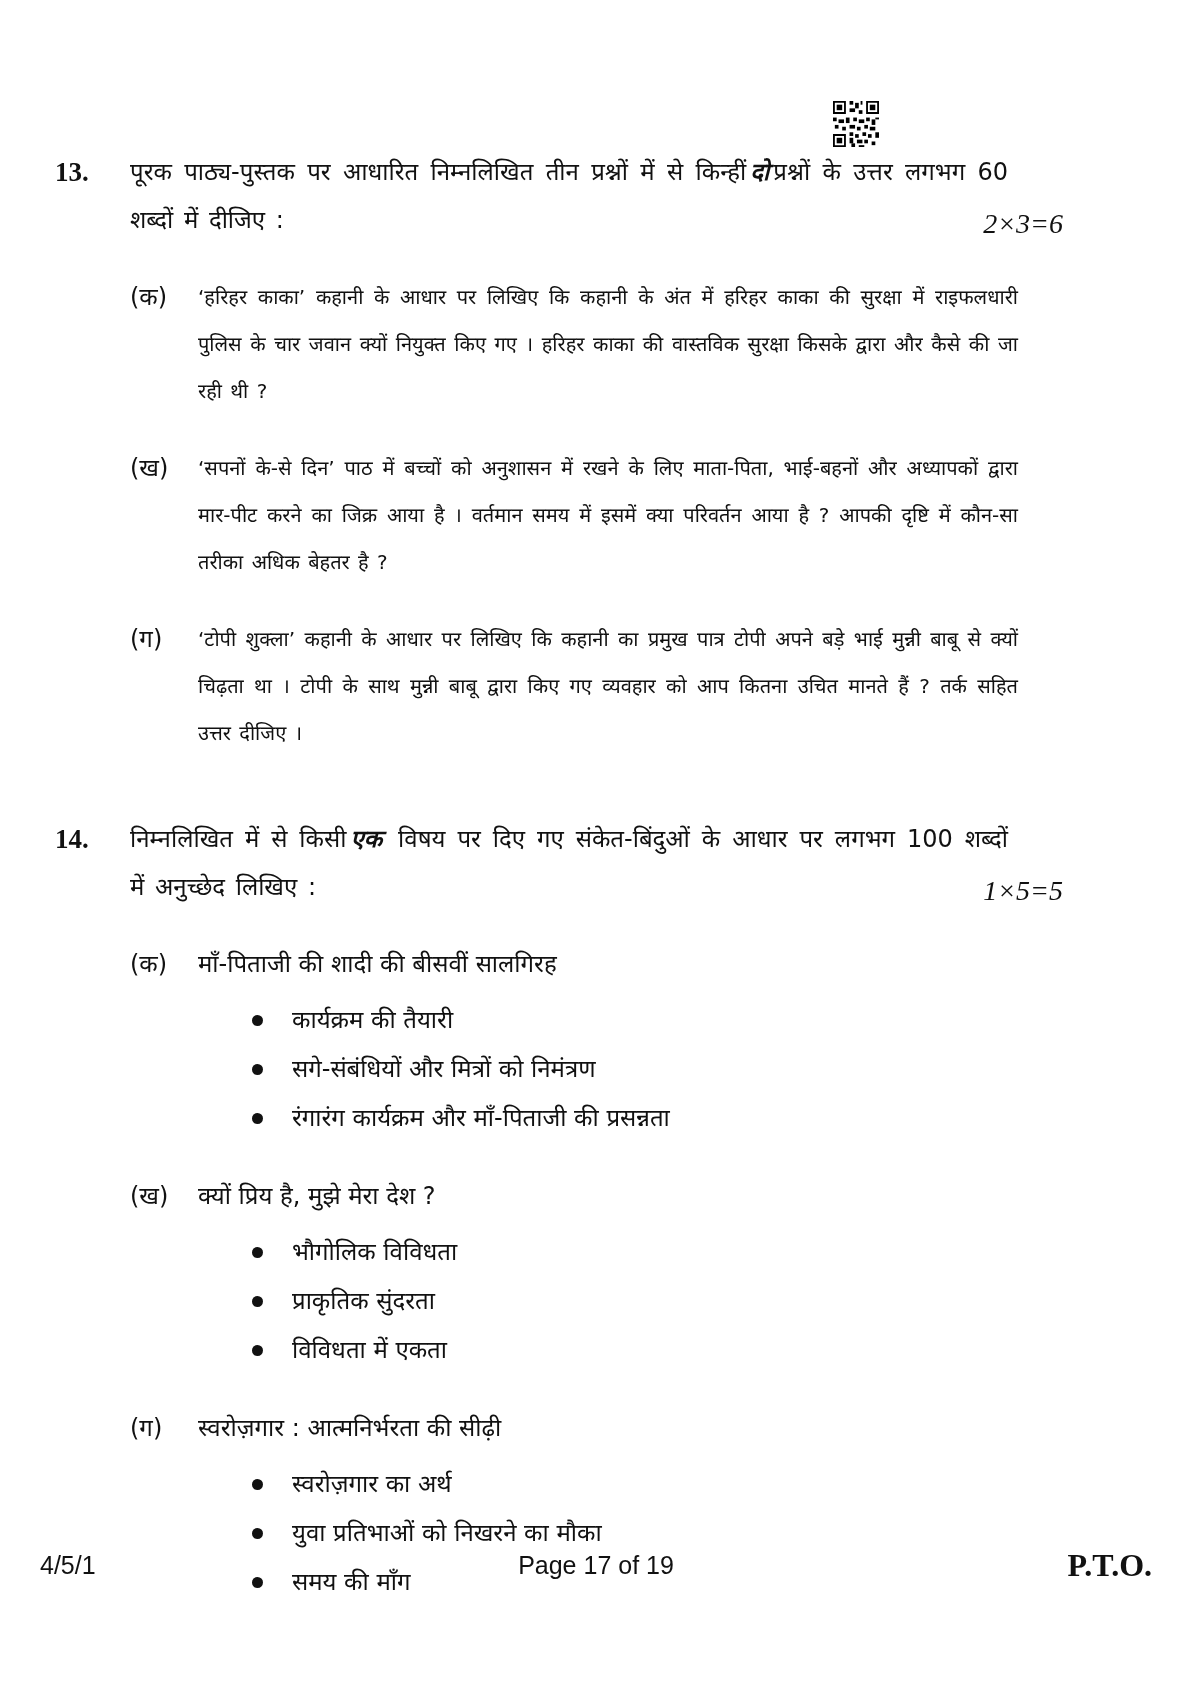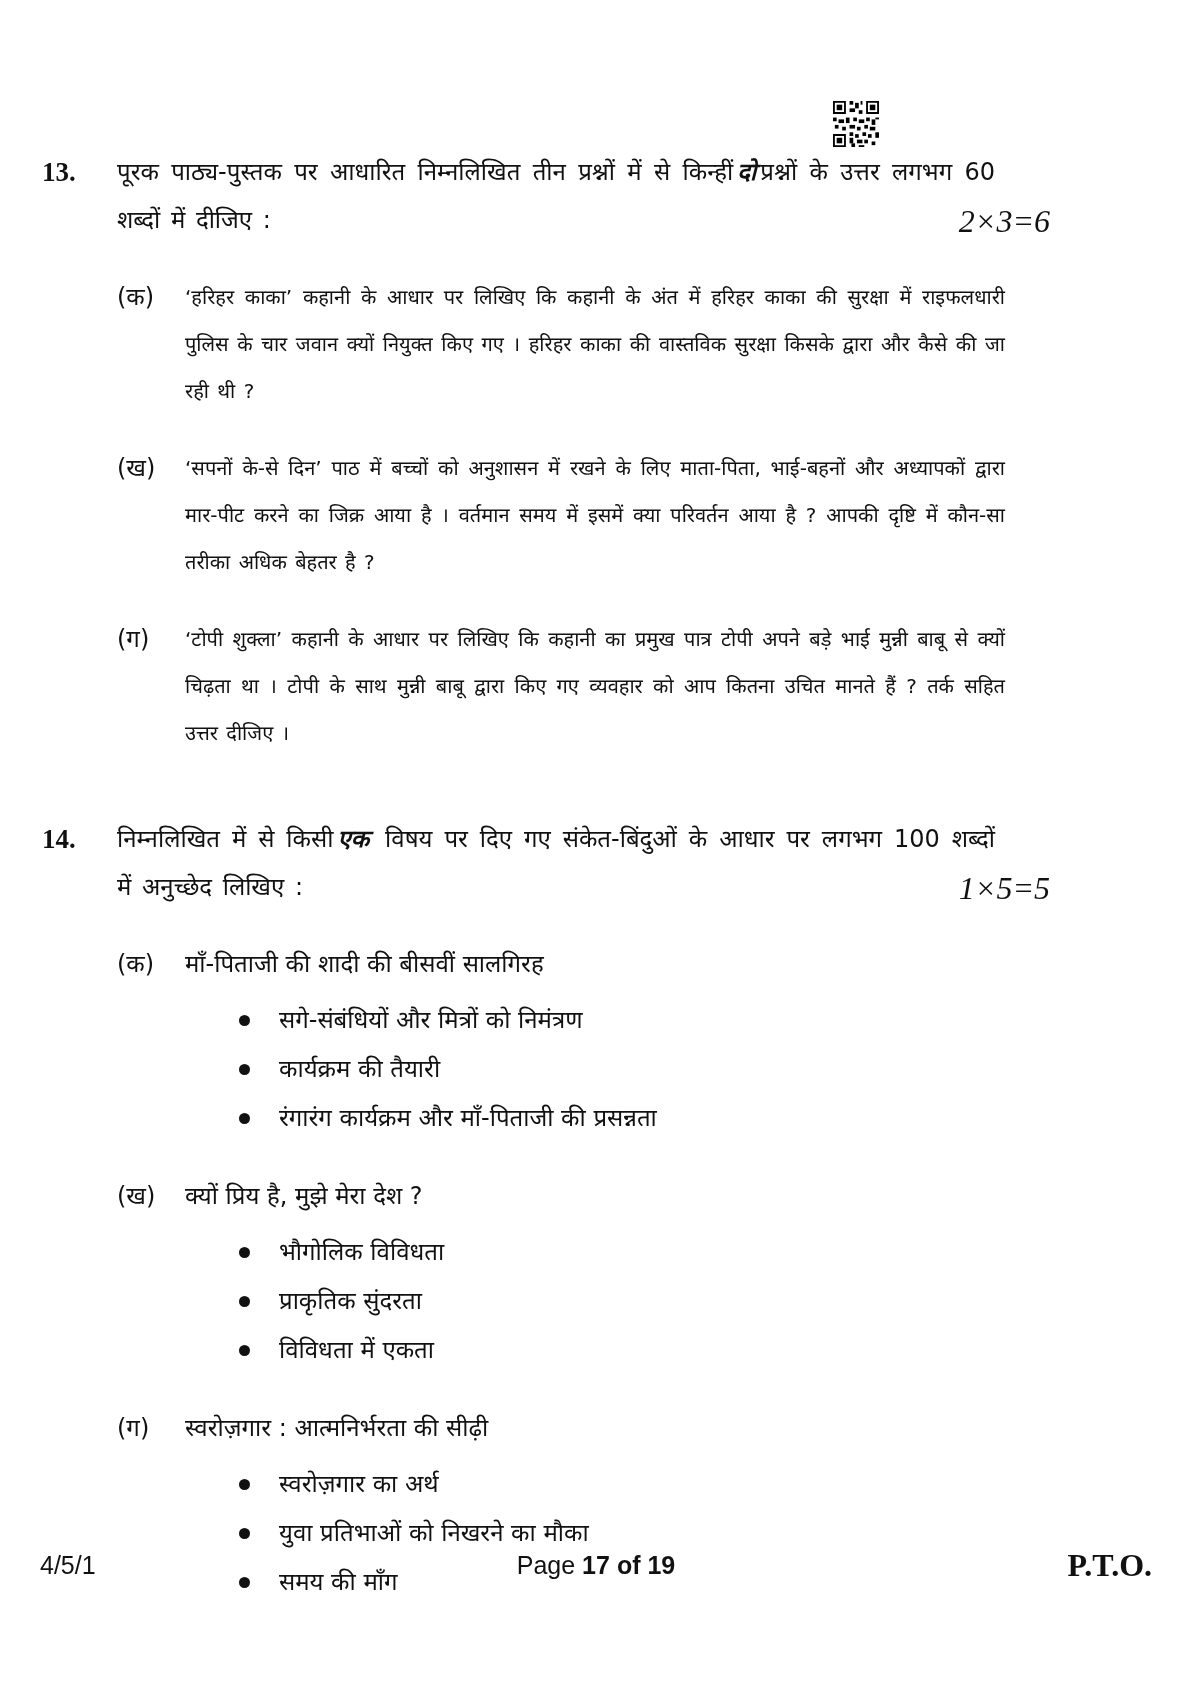--- a/index.html
+++ b/index.html
@@ -17,21 +17,21 @@
   }
   .qr {
     position: absolute;
     left: 833px;
     top: 98px;
     width: 46px;
     height: 52px;
   }
   .content {
     position: absolute;
-    left: 42px;
+    left: 55px;
     top: 0;
     width: 1008px;
   }
   .q-block { position: relative; }
   .q13 { margin-top: 148px; }
   .q14 { margin-top: 58px; }
   .q-head { display: flex; position: relative; }
   .q-num {
     flex: none;
     width: 75px;
@@ -53,21 +53,21 @@
     font-weight: bold;
     font-style: italic;
     padding: 0 4px;
   }
   .marks {
     position: absolute;
     right: 0;
     bottom: 4px;
     font-family: "Liberation Serif", serif;
     font-style: italic;
-    font-size: 32px;
+    font-size: 28px;
   }
   .part {
     display: flex;
     margin: 30px 0 0 75px;
   }
   .part-label {
     flex: none;
     width: 68px;
     font-size: 24px;
     line-height: 47px;
@@ -118,21 +118,21 @@
   }
   .footer-left {
     flex: 1;
     font-family: "Liberation Sans", sans-serif;
   }
   .footer-center {
     flex: 1;
     text-align: center;
     font-family: "Liberation Sans", sans-serif;
   }
-  .footer-center .pg-num { font-weight: bold; }
+  .footer-center .pg-num { font-weight: normal; }
   .footer-right {
     flex: 1;
     text-align: right;
     font-family: "Liberation Serif", serif;
     font-weight: bold;
     font-size: 32px;
   }
 </style>
 </head>
 <body>
@@ -212,22 +212,22 @@
         <p class="q-intro"><span>निम्नलिखित में से किसी</span><span class="bi">एक</span><span> विषय पर दिए गए संकेत-बिंदुओं के आधार पर लगभग 100 शब्दों में अनुच्छेद लिखिए :</span></p>
         <span class="marks">1×5=5</span>
       </div>
     </div>
 
     <div class="part">
       <span class="part-label">(क)</span>
       <div class="part-body">
         <p class="topic">माँ-पिताजी की शादी की बीसवीं सालगिरह</p>
         <ul class="hints">
+          <li>कार्यक्रम की तैयारी</li>
           <li>सगे-संबंधियों और मित्रों को निमंत्रण</li>
-          <li>कार्यक्रम की तैयारी</li>
           <li>रंगारंग कार्यक्रम और माँ-पिताजी की प्रसन्नता</li>
         </ul>
       </div>
     </div>
 
     <div class="part">
       <span class="part-label">(ख)</span>
       <div class="part-body">
         <p class="topic">क्यों प्रिय है, मुझे मेरा देश ?</p>
         <ul class="hints">

